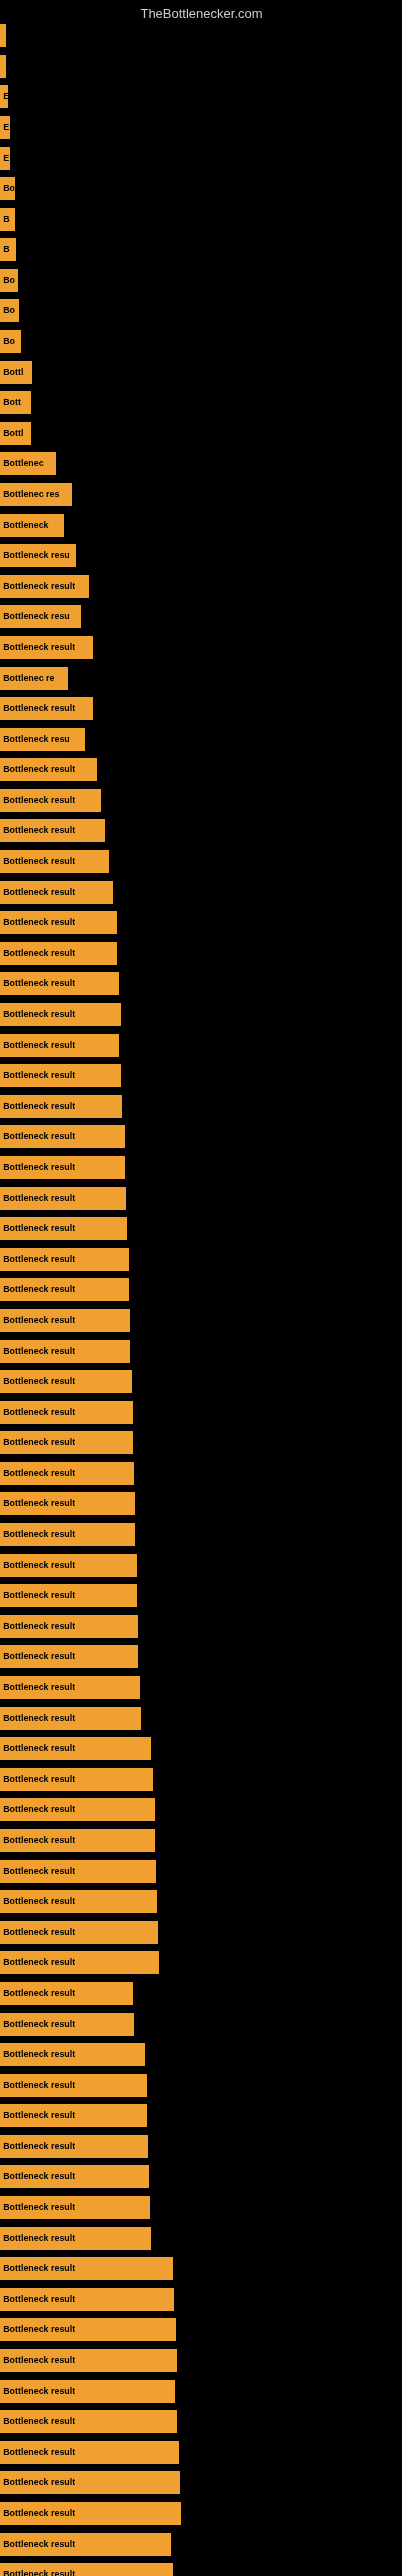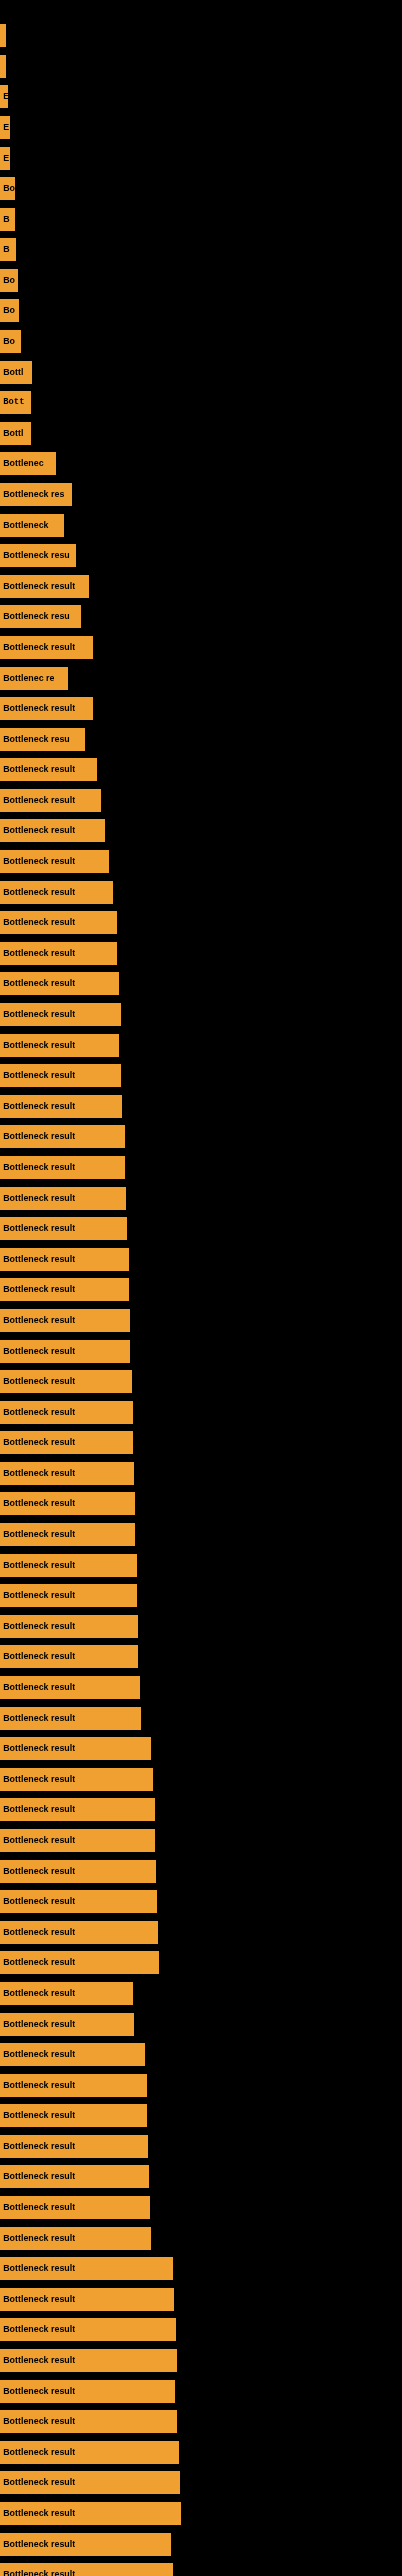--- a/index.html
+++ b/index.html
@@ -47,20 +47,21 @@
       font-size: 8.9px;
       font-weight: bold;
       white-space: nowrap;
       overflow: hidden;
     }
   </style>
 </head>
 <body>
 
 <div class="chart-container">
+  <div class="site-title">TheBottlenecker.com</div>
 <div class="bar-item" style="top: 24px; width: 6.4px;">
       <span class="bar-label"></span>
     </div>
     <div class="bar-item" style="top: 55px; width: 6.4px;">
       <span class="bar-label"></span>
     </div>
     <div class="bar-item" style="top: 85px; width: 8px;">
       <span class="bar-label">E</span>
     </div>
     <div class="bar-item" style="top: 116px; width: 9.7px;">
@@ -83,31 +84,31 @@
     </div>
     <div class="bar-item" style="top: 299px; width: 19.3px;">
       <span class="bar-label">Bo</span>
     </div>
     <div class="bar-item" style="top: 330px; width: 21px;">
       <span class="bar-label">Bo</span>
     </div>
     <div class="bar-item" style="top: 361px; width: 32px;">
       <span class="bar-label">Bottl</span>
     </div>
-    <div class="bar-item" style="top: 391px; width: 31px; font-family: Liberation Mono, monospace;">
+    <div class="bar-item" style="top: 391px; width: 31px;">
       <span class="bar-label">Bott</span>
     </div>
     <div class="bar-item" style="top: 422px; width: 31px;">
       <span class="bar-label">Bottl</span>
     </div>
     <div class="bar-item" style="top: 452px; width: 56px;">
       <span class="bar-label">Bottlenec</span>
     </div>
     <div class="bar-item" style="top: 483px; width: 72px;">
-      <span class="bar-label">Bottleneck res</span>
+      <span class="bar-label">Bottlenec res</span>
     </div>
     <div class="bar-item" style="top: 514px; width: 64px;">
       <span class="bar-label">Bottleneck</span>
     </div>
     <div class="bar-item" style="top: 544px; width: 76px;">
       <span class="bar-label">Bottleneck resu</span>
     </div>
     <div class="bar-item" style="top: 575px; width: 89px;">
       <span class="bar-label">Bottleneck result</span>
     </div>

